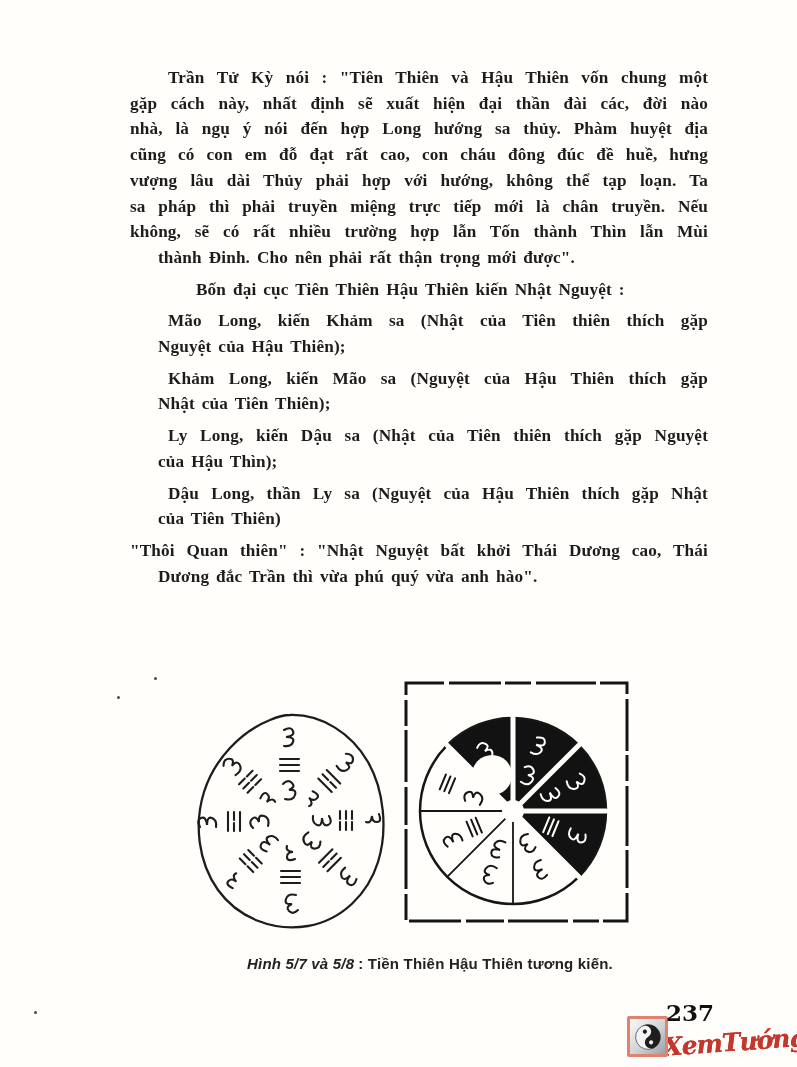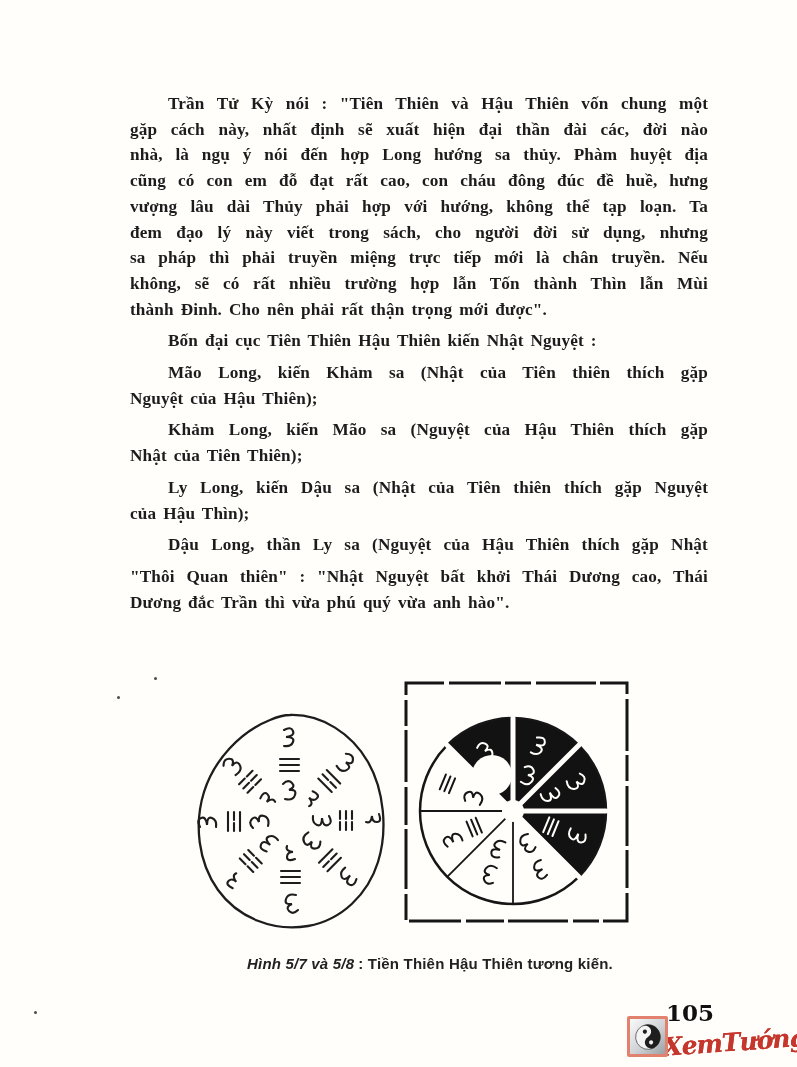--- a/index.html
+++ b/index.html
@@ -3,27 +3,27 @@
 <meta charset="utf-8">
 <style>
   html,body{margin:0;padding:0;background:#e8e8e8;}
   .page{
     position:relative;width:797px;height:1067px;margin:0 auto;
     background:#fffefb;overflow:hidden;
     font-family:"Liberation Serif", serif;color:#1c1c1c;
   }
   
   .textblock{
-    position:absolute;left:130px;top:91px;width:578px;
+    position:absolute;left:130px;top:65px;width:578px;
     font-size:17.2px;line-height:25.7px;font-weight:600;
     letter-spacing:.15px;word-spacing:2.5px;
   }
   .para{margin:0 0 6px;}
   .ln{text-align:justify;text-align-last:justify;}
-  .ln.last{text-align-last:left;}
+  .ln.last{text-align-last:left;margin-left:28px;}
   .ln.ind{text-indent:38px;}
   
   .fig{position:absolute;}
   .fig svg{display:block;}
   
   .caption{
     position:absolute;left:140px;top:955px;width:580px;text-align:center;
     font-family:"Liberation Sans", sans-serif;font-size:15px;font-weight:bold;color:#222;
     letter-spacing:.2px;
   }
@@ -53,21 +53,20 @@
 
 <div class="page">
 
   <main class="textblock">
     <div class="para">
       <div class="ln ind">Trần Tử Kỳ nói : "Tiên Thiên và Hậu Thiên vốn chung một</div>
       <div class="ln">gặp cách này, nhất định sẽ xuất hiện đại thần đài các, đời nào</div>
       <div class="ln">nhà, là ngụ ý nói đến hợp Long hướng sa thủy. Phàm huyệt địa</div>
       <div class="ln">cũng có con em đỗ đạt rất cao, con cháu đông đúc đề huề, hưng</div>
       <div class="ln">vượng lâu dài Thủy phải hợp với hướng, không thể tạp loạn. Ta</div>
-      <div class="ln">đem đạo lý này viết trong sách, cho người đời sử dụng, nhưng</div>
       <div class="ln">sa pháp thì phải truyền miệng trực tiếp mới là chân truyền. Nếu</div>
       <div class="ln">không, sẽ có rất nhiều trường hợp lẫn Tốn thành Thìn lẫn Mùi</div>
       <div class="ln last">thành Đinh. Cho nên phải rất thận trọng mới được".</div>
     </div>
     <div class="para">
       <div class="ln ind last">Bốn đại cục Tiên Thiên Hậu Thiên kiến Nhật Nguyệt :</div>
     </div>
     <div class="para">
       <div class="ln ind">Mão Long, kiến Khảm sa (Nhật của Tiên thiên thích gặp</div>
       <div class="ln last">Nguyệt của Hậu Thiên);</div>
@@ -75,20 +74,21 @@
     <div class="para">
       <div class="ln ind">Khảm Long, kiến Mão sa (Nguyệt của Hậu Thiên thích gặp</div>
       <div class="ln last">Nhật của Tiên Thiên);</div>
     </div>
     <div class="para">
       <div class="ln ind">Ly Long, kiến Dậu sa (Nhật của Tiên thiên thích gặp Nguyệt</div>
       <div class="ln last">của Hậu Thìn);</div>
     </div>
     <div class="para">
       <div class="ln ind">Dậu Long, thần Ly sa (Nguyệt của Hậu Thiên thích gặp Nhật</div>
+      <div class="ln last">của Tiên Thiên)</div>
     </div>
     <div class="para">
       <div class="ln">"Thôi Quan thiên" : "Nhật Nguyệt bất khởi Thái Dương cao, Thái</div>
       <div class="ln last">Dương đắc Trần thì vừa phú quý vừa anh hào".</div>
     </div>
   </main>
 
   <div class="fig" style="left:192px;top:712px;">
     <svg width="198" height="222" viewBox="0 0 198 222">
       <defs>
@@ -206,21 +206,21 @@
         <use href="#rbar" transform="rotate(292.5 111 132) translate(103 56)"></use>
         <use href="#rsqb" transform="rotate(292.5 111 132) translate(102 82)"></use>
       </g>
     </svg>
   </div>
 
   <div class="caption">
     <span class="ref">Hình 5/7 và 5/8</span><span>: Tiền Thiên Hậu Thiên tương kiến.</span>
   </div>
 
-  <div class="pageno">105</div>
+  <div class="pageno">237</div>
 
   <div class="wm">
     <div class="wm-box">
       <svg width="32" height="32" viewBox="0 0 40 40">
         <g transform="rotate(-30 20 20)">
           <circle cx="20" cy="20" r="15.5" fill="#f4f4f4" stroke="#5a5a5a" stroke-width="1"></circle>
           <path d="M20 4.5 A15.5 15.5 0 0 1 20 35.5 A7.75 7.75 0 0 1 20 20 A7.75 7.75 0 0 0 20 4.5 Z" fill="#1e1e1e"></path>
           <circle cx="20" cy="12.25" r="2.6" fill="#1e1e1e"></circle>
           <circle cx="20" cy="27.75" r="2.6" fill="#f0f0f0"></circle>
         </g>

